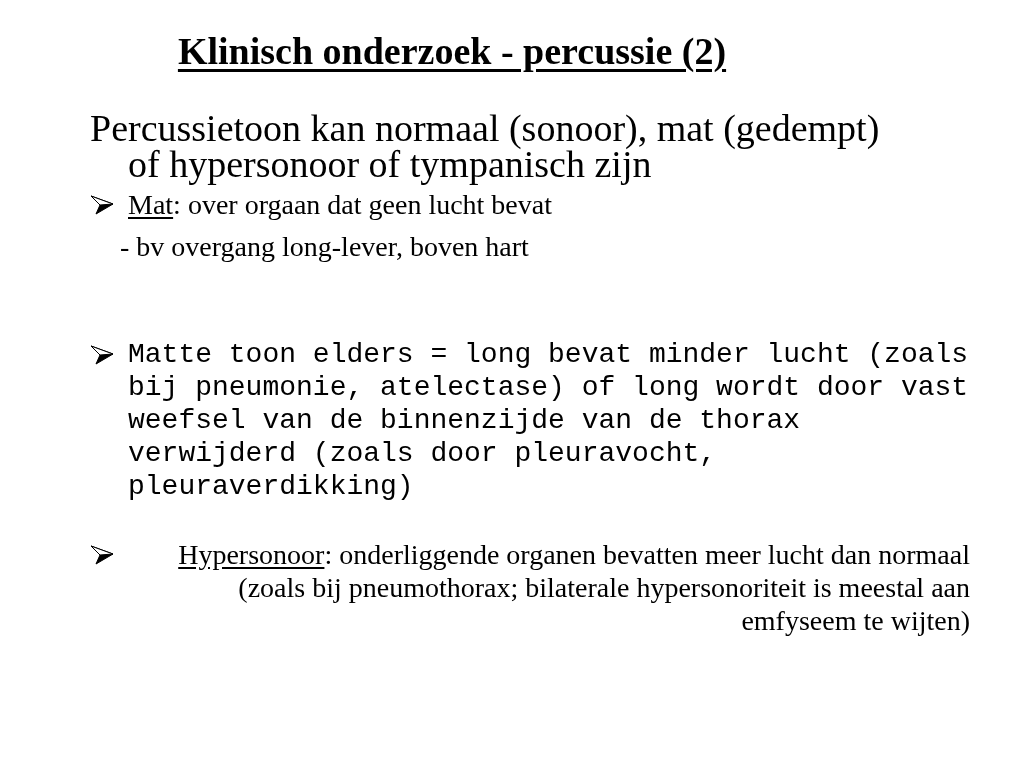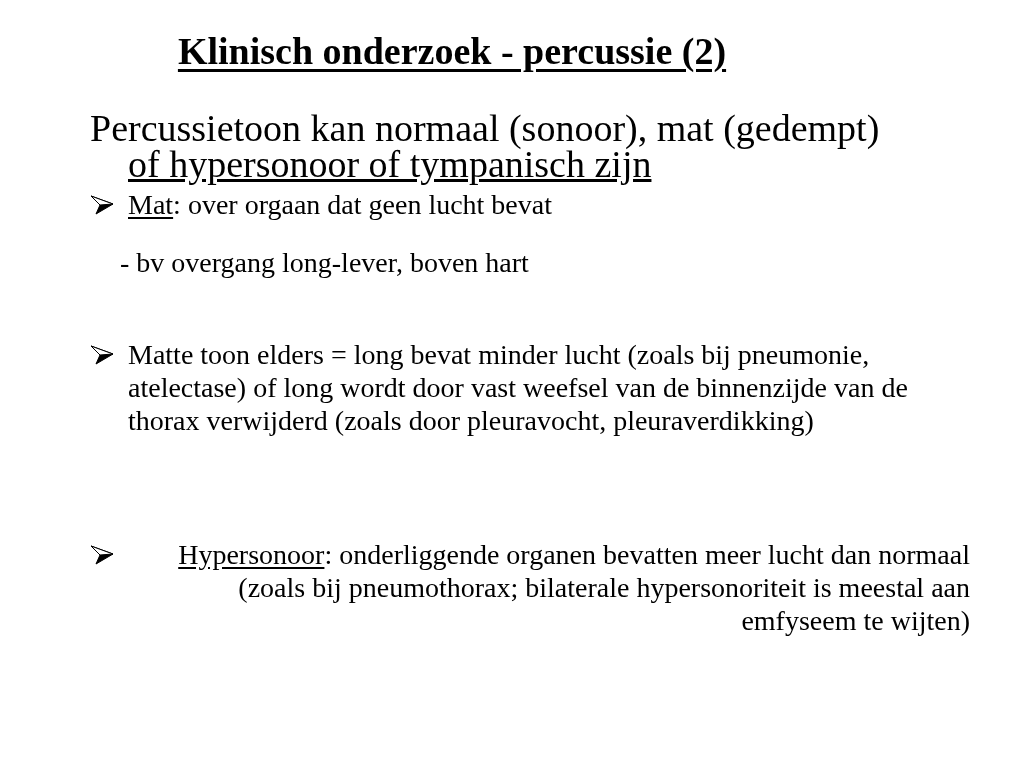--- a/index.html
+++ b/index.html
@@ -39,21 +39,20 @@
     }
     .intro {
       left: 90px;
       top: 110px;
       width: 880px;
       text-indent: 0;
     }
     .intro .line2 {
       display: block;
       padding-left: 38px;
-      text-decoration: underline;
     }
     .bullet {
       position: absolute;
       left: 90px;
       width: 880px;
       font-size: 28px;
       line-height: 33px;
     }
     .bullet .marker {
       position: absolute;
@@ -66,21 +65,21 @@
       display: block;
       margin-left: 38px;
     }
     .u {
       text-decoration: underline;
       text-underline-offset: 3px;
     }
     .subline {
       position: absolute;
       left: 120px;
-      top: 246px;
+      top: 230px;
       font-size: 28px;
       line-height: 33px;
     }
   </style>
 </head>
 <body>
 
 <h1 class="slide-title"><span>Klinisch onderzoek - percussie (2)</span></h1>
 
 <p class="para intro">
@@ -91,21 +90,21 @@
 <div class="bullet" style="top:188px;">
   <svg class="marker" viewBox="0 0 24 20">
     <path d="M1 1 L23 9 L6 19 L10 10 Z" fill="#000" stroke="#000" stroke-width="1"></path>
     <path d="M1 1 L23 9 L10 10 Z" fill="#fff" stroke="#000" stroke-width="1"></path>
   </svg>
   <span class="content"><span class="u">Mat</span><span>: over orgaan dat geen lucht bevat</span></span>
 </div>
 
 <div class="subline">- bv overgang long-lever, boven hart</div>
 
-<div class="bullet" style="top:338px;">
+<div class="bullet" style="top:338px;font-family:Liberation Mono, monospace;">
   <svg class="marker" viewBox="0 0 24 20">
     <path d="M1 1 L23 9 L6 19 L10 10 Z" fill="#000" stroke="#000" stroke-width="1"></path>
     <path d="M1 1 L23 9 L10 10 Z" fill="#fff" stroke="#000" stroke-width="1"></path>
   </svg>
   <span class="content">Matte toon elders = long bevat minder lucht  (zoals bij pneumonie, atelectase) of long wordt door vast weefsel van de binnenzijde van de thorax verwijderd (zoals door pleuravocht, pleuraverdikking)</span>
 </div>
 
 <div class="bullet" style="top:538px;text-align:right;">
   <svg class="marker" viewBox="0 0 24 20">
     <path d="M1 1 L23 9 L6 19 L10 10 Z" fill="#000" stroke="#000" stroke-width="1"></path>

